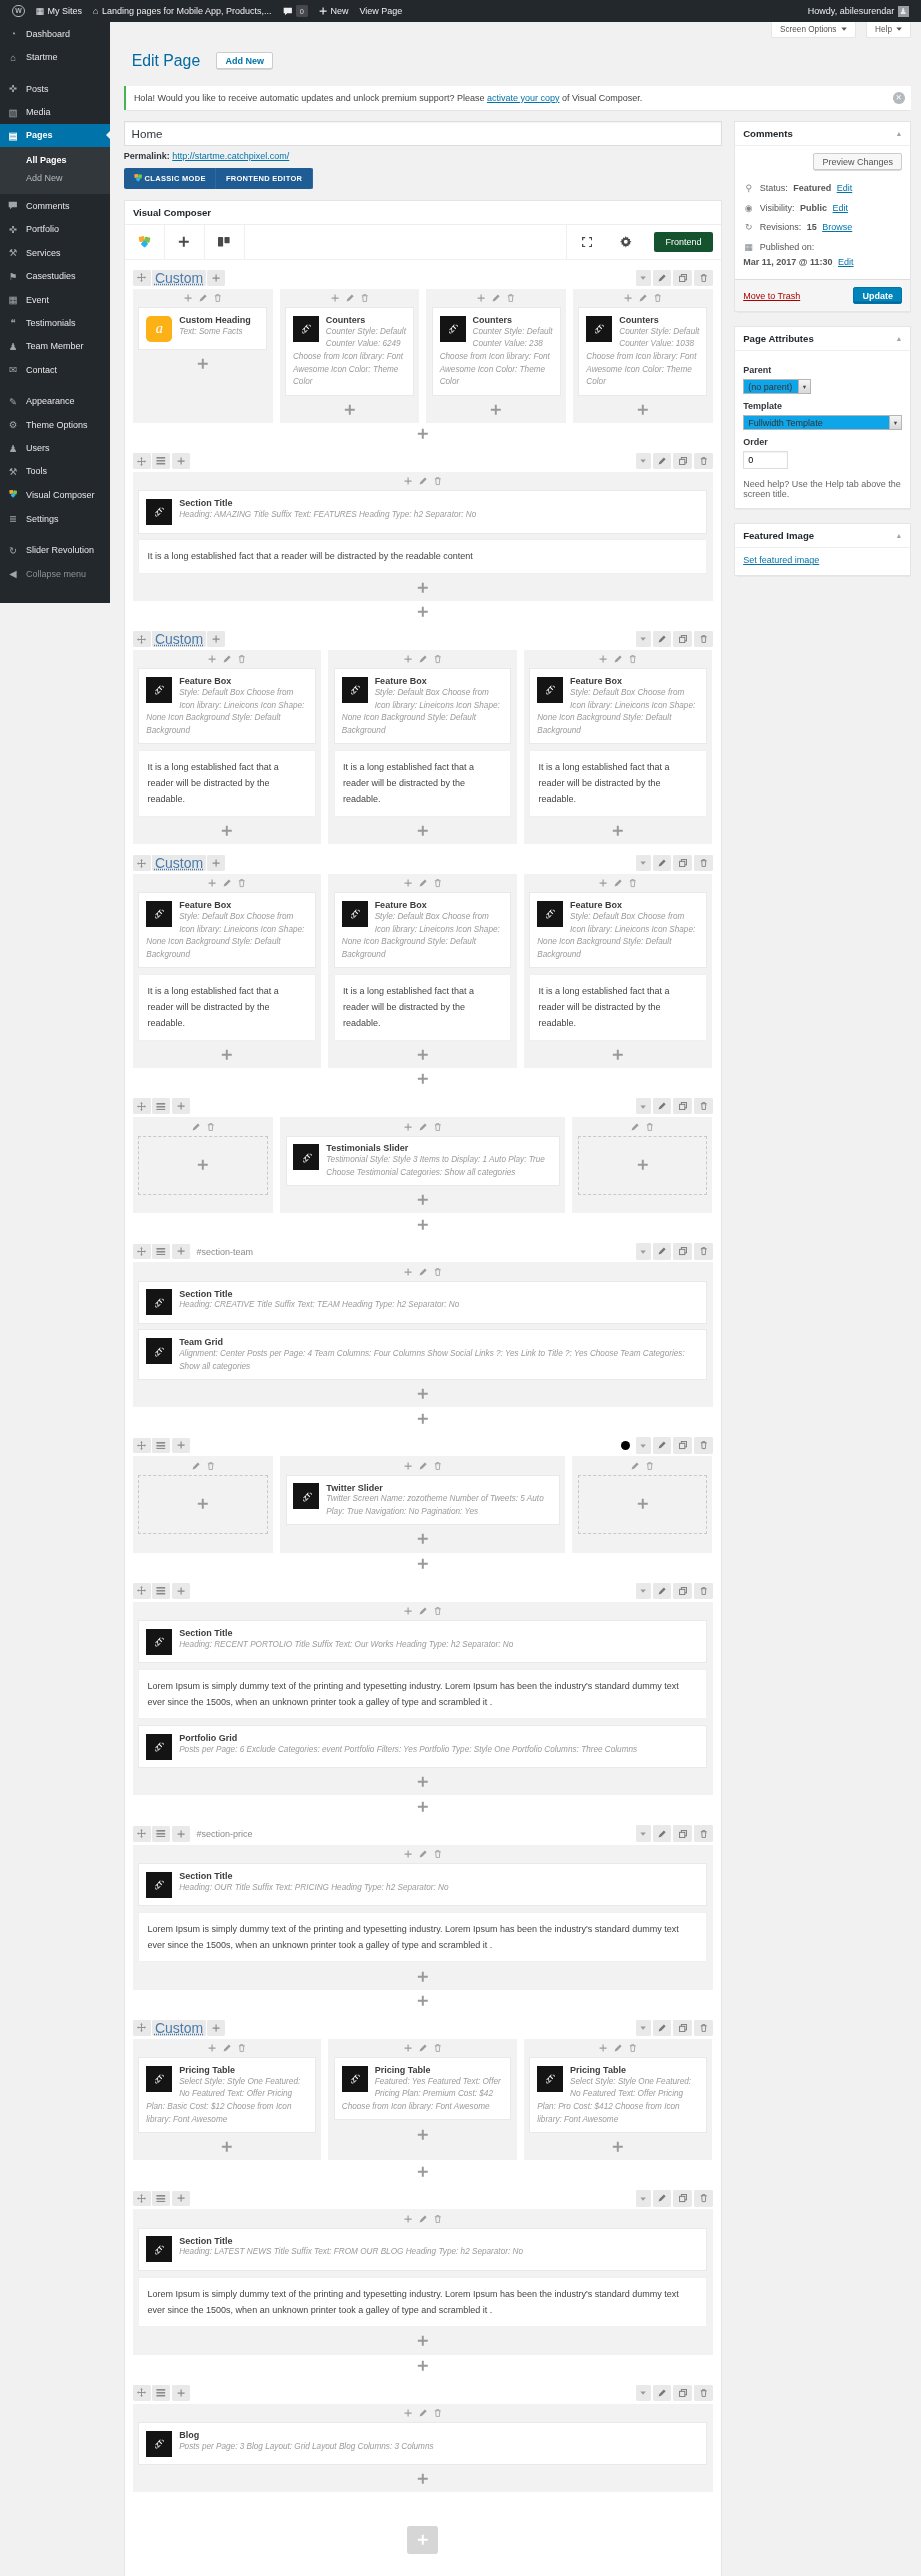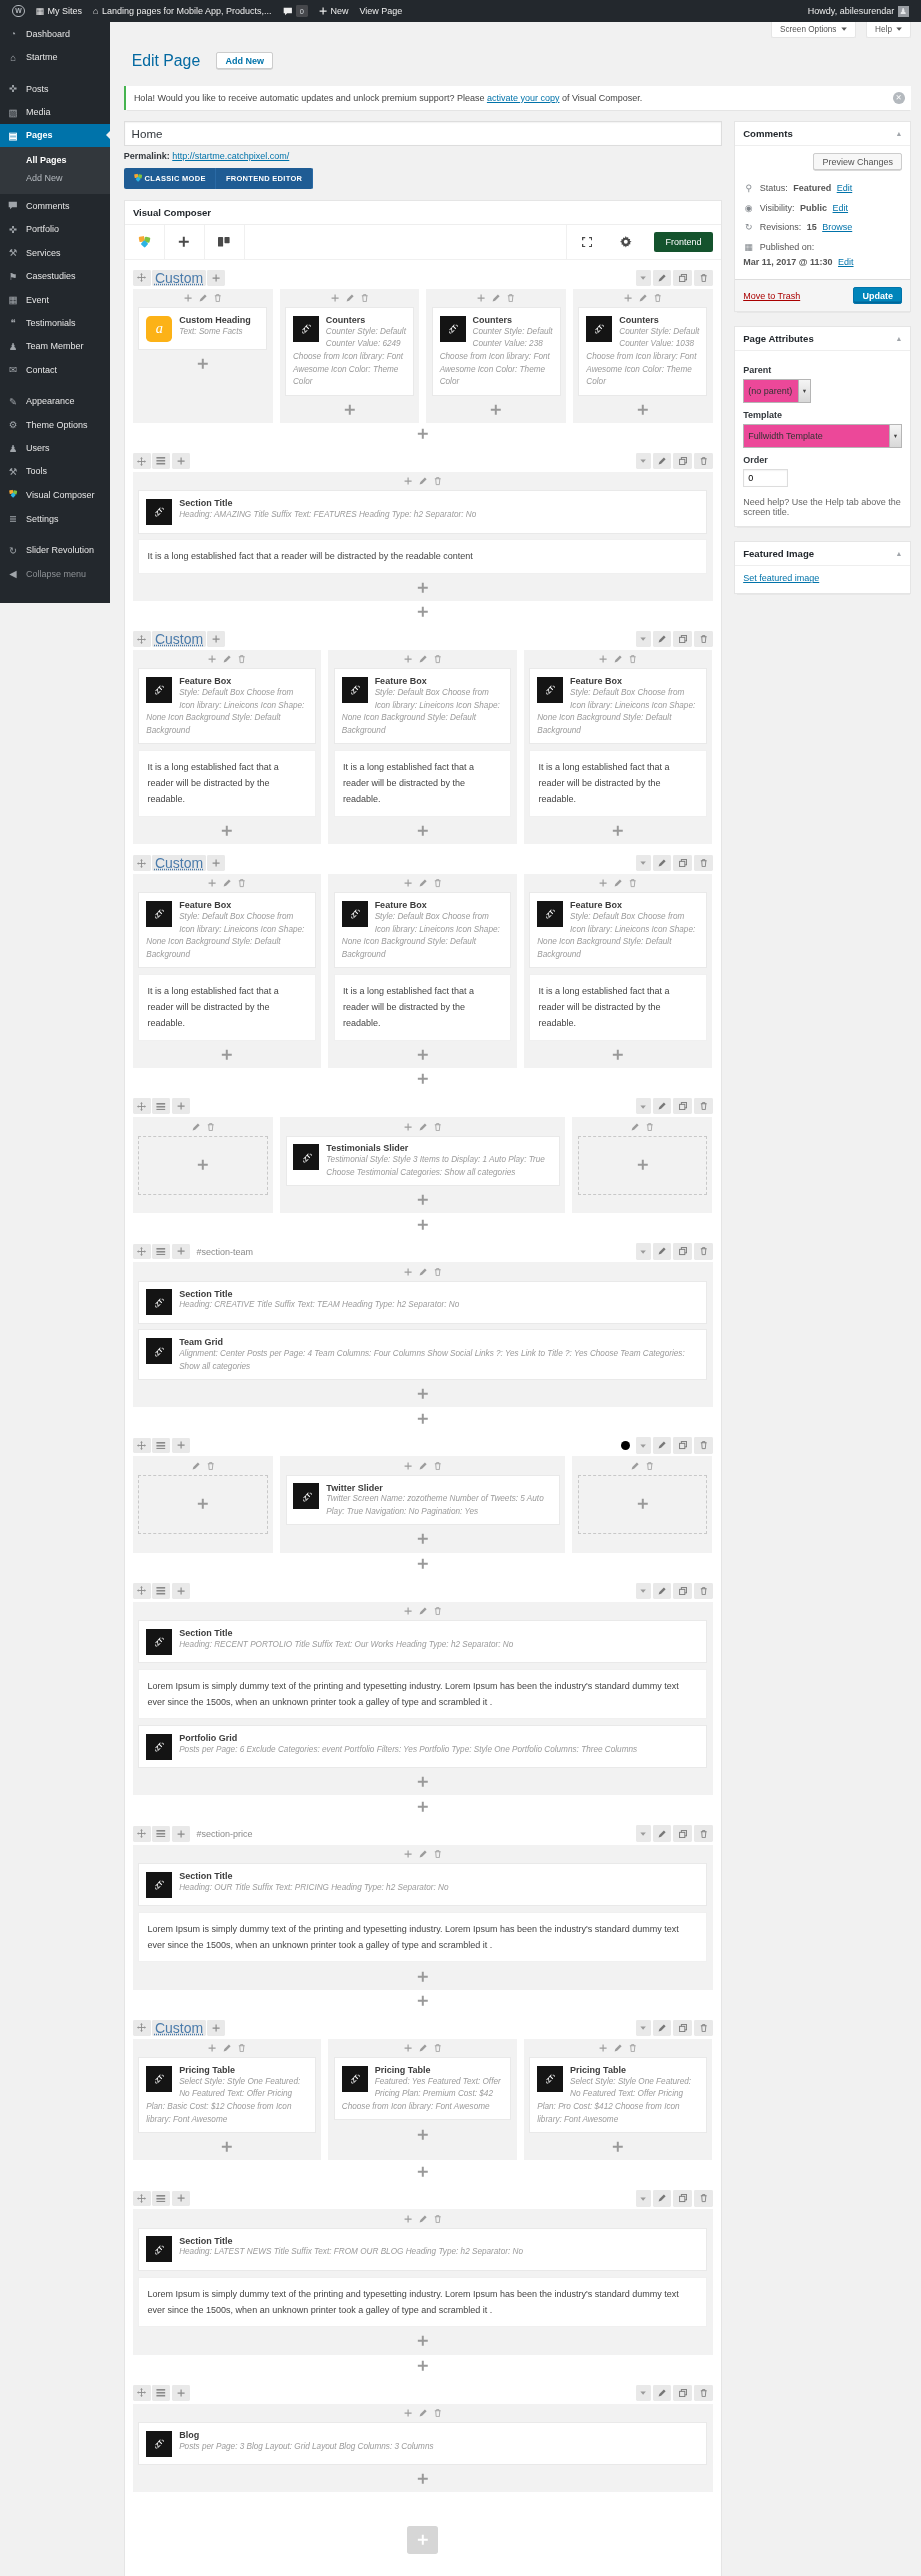--- a/index.html
+++ b/index.html
@@ -107,21 +107,21 @@
   .pub-inner { padding:6.9px 8.2px; }
   .pub-preview-row { text-align:right; margin-bottom:8.2px; }
   .pub-row { display:flex; align-items:flex-start; gap:5.5px; padding:4.8px 0; color:#555; flex-wrap:wrap; }
   .pub-row .pi { color:#82878c; width:11px; text-align:center; font-size:9px; }
   .pub-foot { background:#f5f5f5; border-top:0.7px solid #ddd; padding:6.9px 8.2px; display:flex; align-items:center; justify-content:space-between; }
   .trash-link { color:#a00; }
 
   
   .side-inner { padding:6.9px 8.2px 9.6px; }
   .field-label { font-weight:bold; color:#32373c; margin:6.9px 0 4.1px; }
-  .wpselect { display:inline-flex; align-items:stretch; border:0.7px solid #b5b5b5; background:#ec4899; height:24px; cursor:pointer; }
+  .wpselect { display:inline-flex; align-items:stretch; border:0.7px solid #b5b5b5; background:#0ea5e9; height:15px; cursor:pointer; }
   .wpselect .sel-text { padding:1.4px 5.5px 1.4px 4.1px; color:#333; display:flex; align-items:center; font-size:9px; }
   .wpselect .sel-btn { width:12.3px; background:linear-gradient(#f5f5f5,#d8d8d8); border-left:0.7px solid #b5b5b5; display:flex; align-items:center; justify-content:center; color:#444; font-size:5.5px; }
   .text-input { border:0.7px solid #ddd; background:#fff; height:18px; padding:1.4px 4.1px; font-size:9px; font-family:"Liberation Sans",sans-serif; box-shadow:inset 0 0.7px 1.4px rgba(0,0,0,.07); }
   .help-note { margin-top:9.6px; color:#666; }
 </style>
 </head>
 <body>
 
 <div id="adminbar">
   <span class="ab-item">

